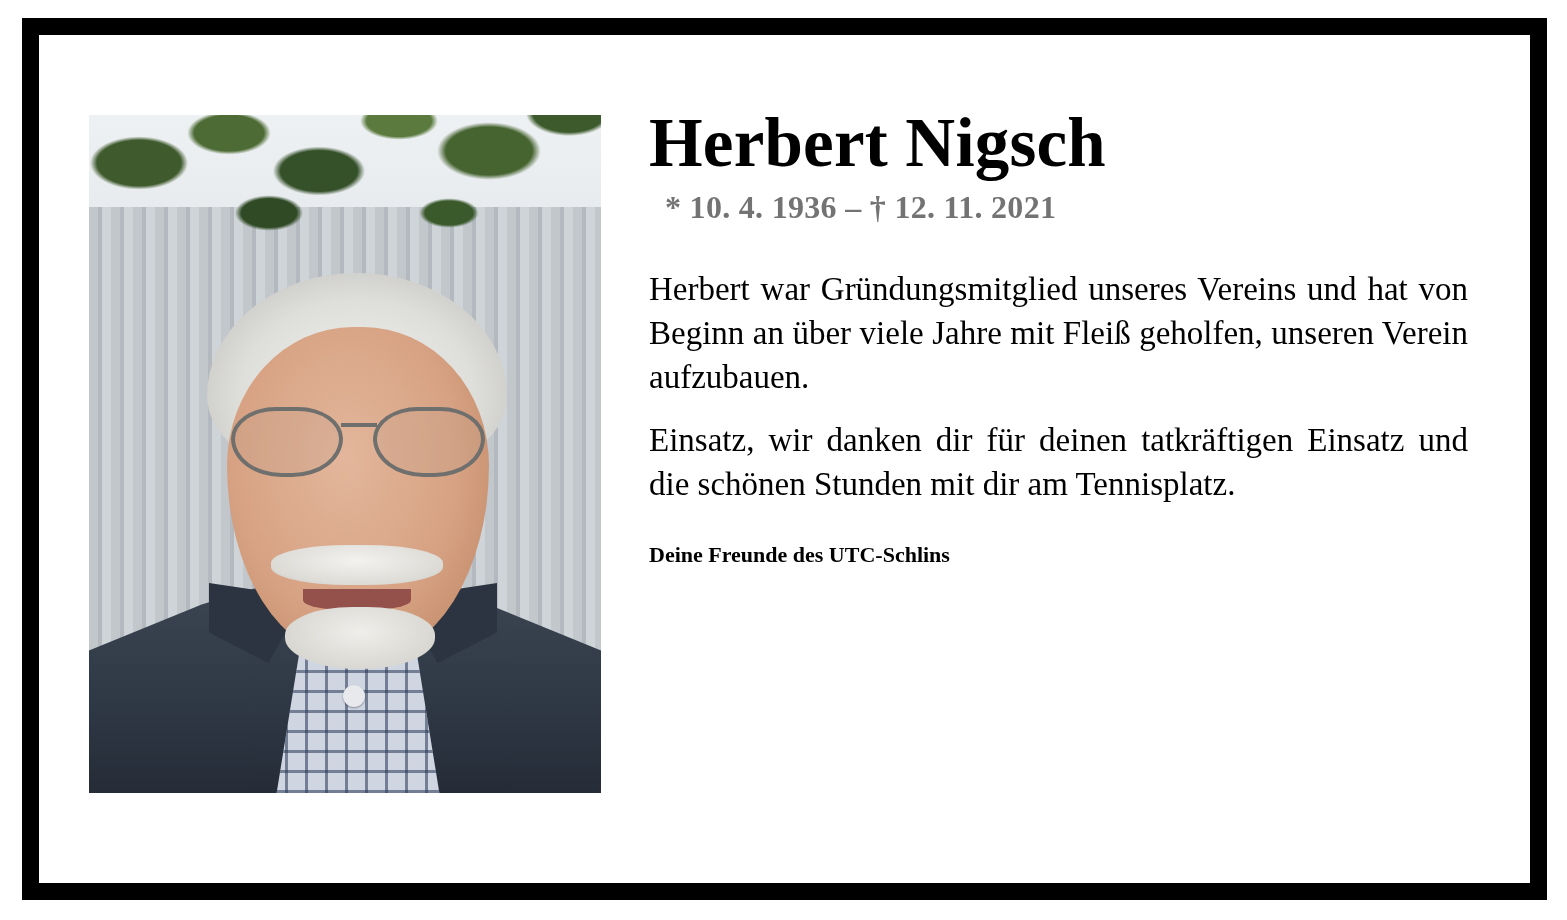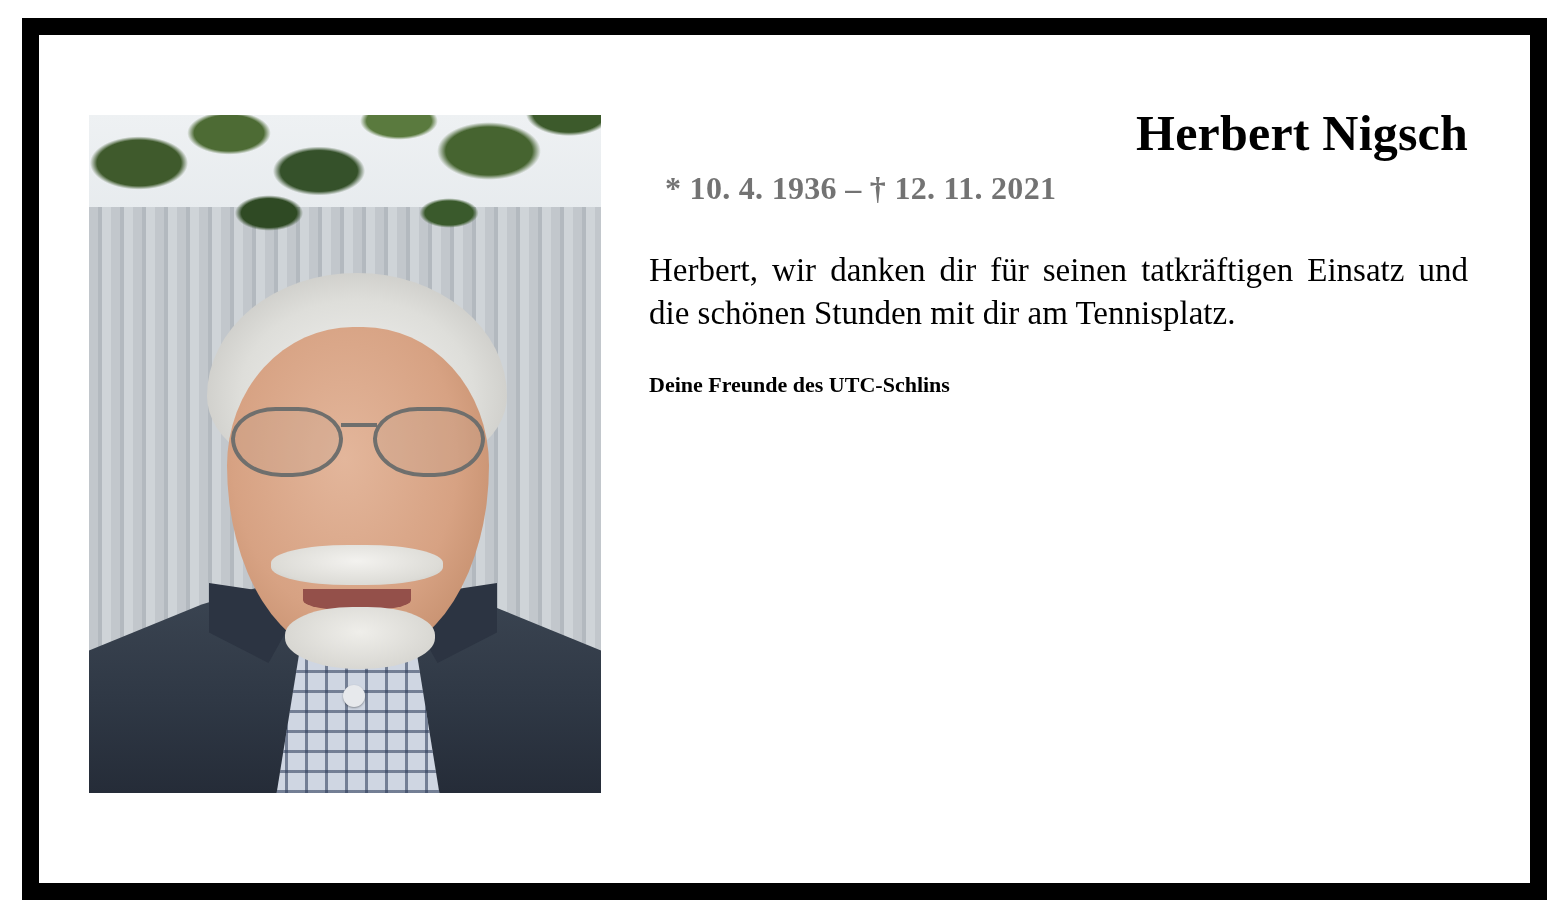--- a/index.html
+++ b/index.html
@@ -168,27 +168,26 @@
   }
 
   .text-col {
     flex: 1 1 auto;
     padding: 72px 62px 0 48px;
     min-width: 0;
   }
 
   .deceased-name {
     font-family: "Liberation Serif", serif;
-    font-size: 50px;
+    font-size: 69px;
     line-height: 1.05;
     letter-spacing: 0.2px;
     color: #000000;
     margin: 0 0 10px 0;
     white-space: nowrap;
-    text-align: right;
   }
 
   .dates {
     font-family: "Liberation Serif", serif;
     font-weight: bold;
     font-size: 32px;
     letter-spacing: 0.3px;
     color: #737373;
     margin: 0 0 42px 16px;
   }
@@ -238,19 +237,20 @@
           <div class="ph-lens right"></div>
           <div class="ph-bridge"></div>
         </div>
       </div>
     </div>
 
     <div class="text-col">
       <h1 class="deceased-name">Herbert Nigsch</h1>
       <div class="dates">* 10. 4. 1936 – † 12. 11. 2021</div>
 
-      <p class="paragraph">Herbert, wir danken dir für seinen tatkräftigen Einsatz und die schönen Stunden mit dir am Tennisplatz.</p>
+      <p class="paragraph">Herbert war Gründungsmitglied unseres Vereins und hat von Beginn an über viele Jahre mit Fleiß geholfen, unseren Verein aufzubauen.</p>
+      <p class="paragraph">Einsatz, wir danken dir für deinen tatkräftigen Einsatz und die schönen Stunden mit dir am Tennisplatz.</p>
 
       <div class="signature">Deine Freunde des UTC-Schlins</div>
     </div>
 
   </div>
 </div>
 
 </body></html>

